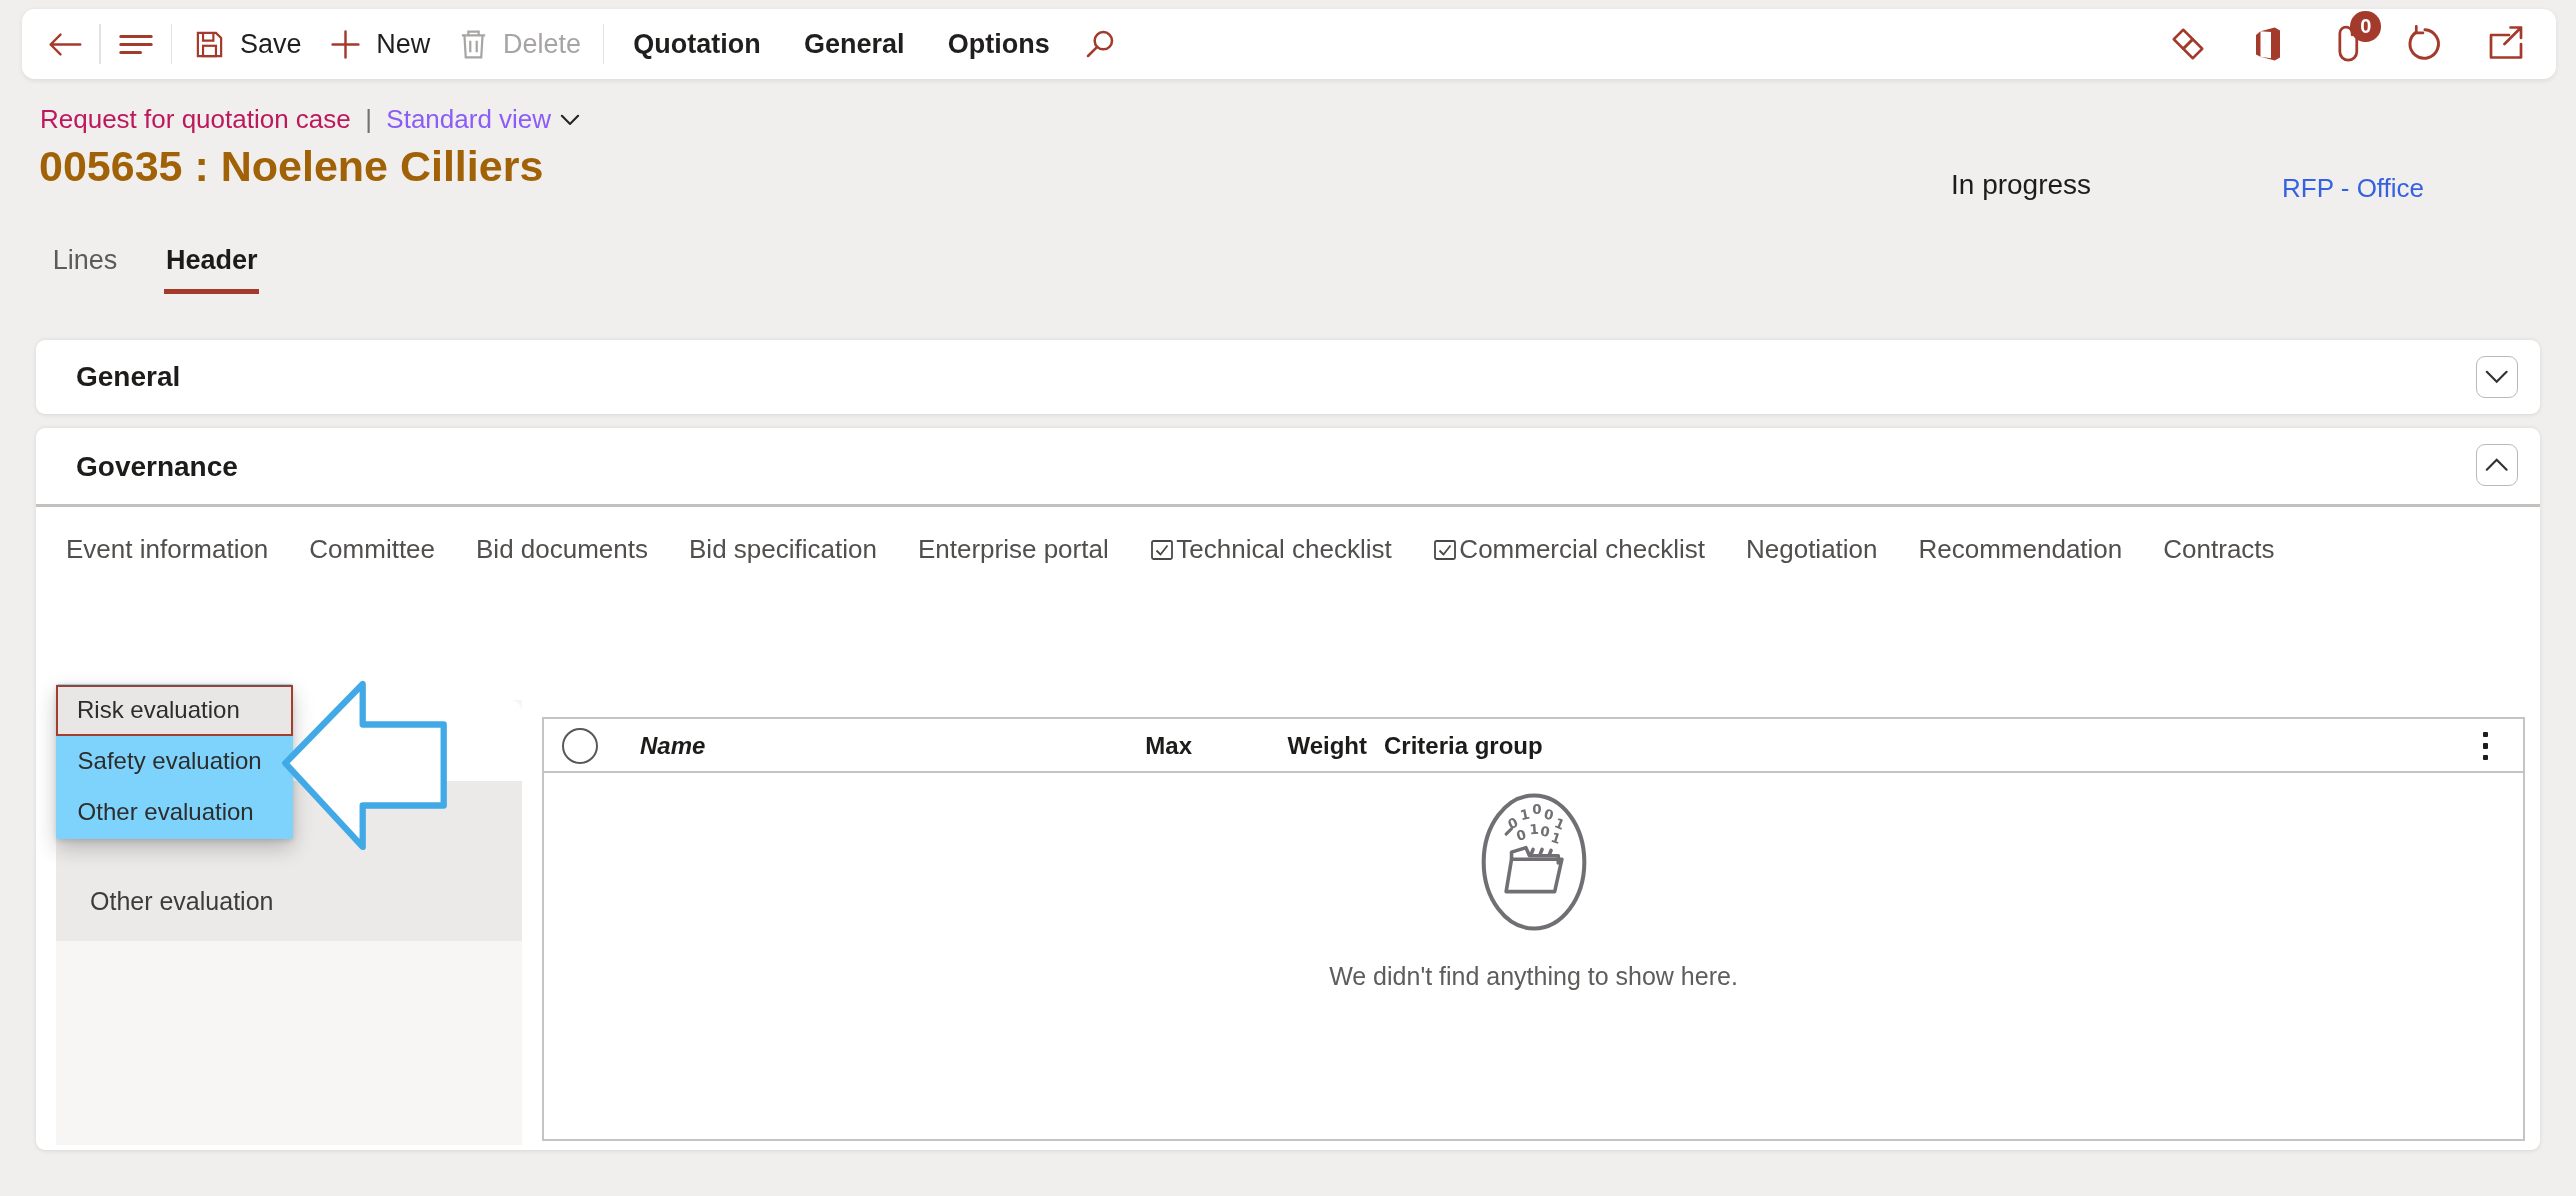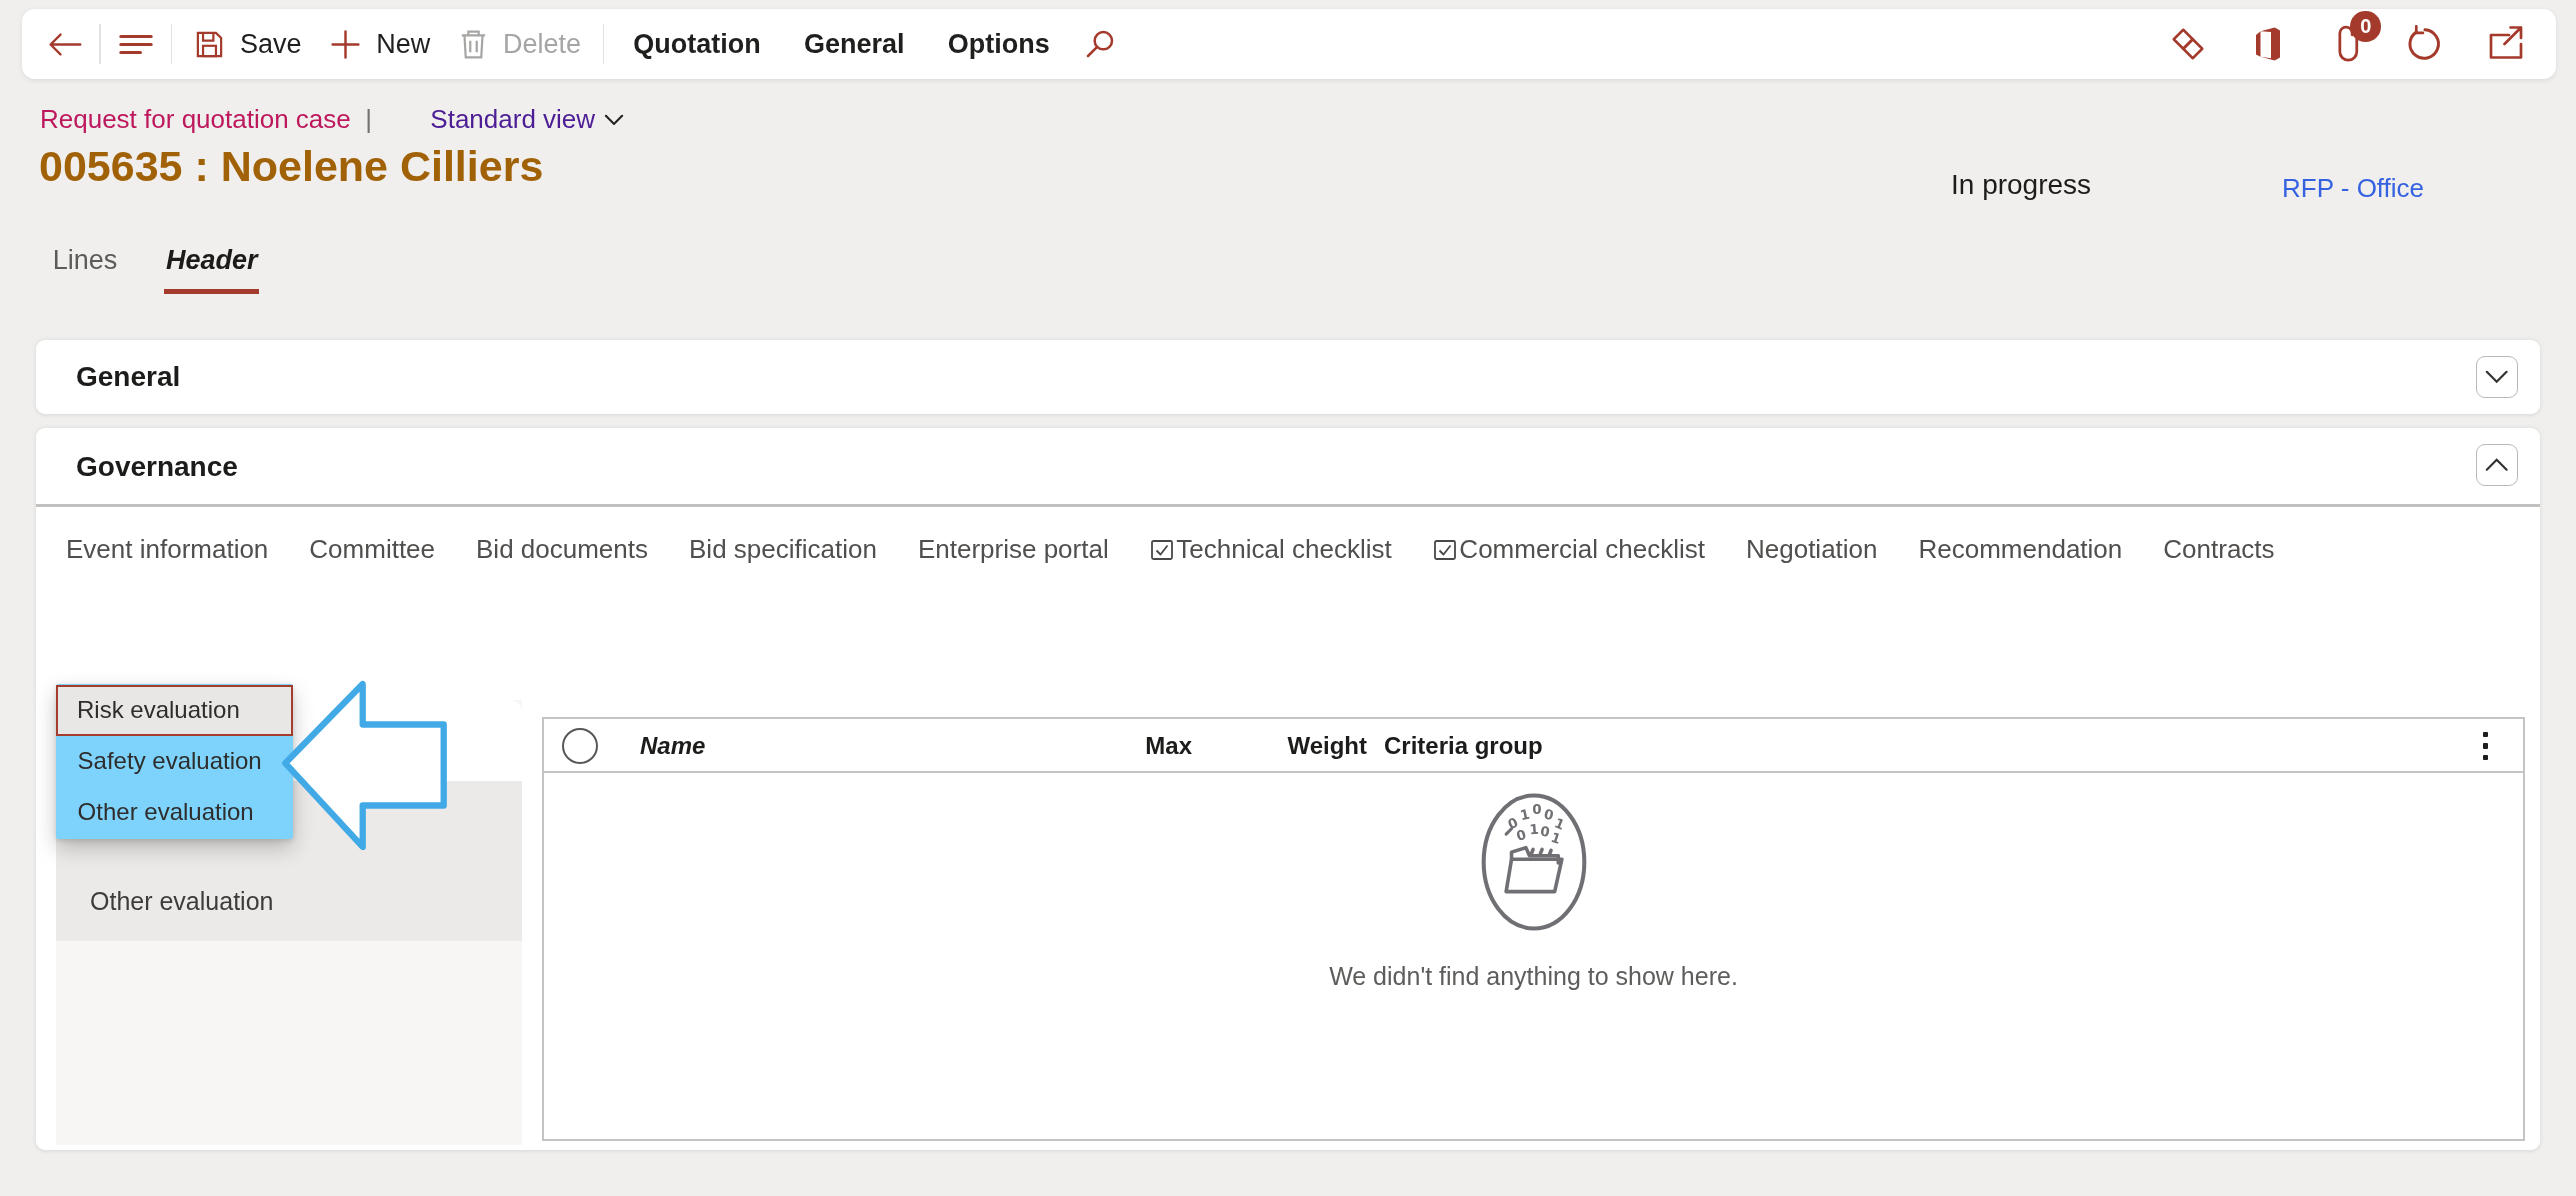--- a/index.html
+++ b/index.html
@@ -16,28 +16,28 @@
   .tsep { width:1.8px; height:40px; background:#e4e2e0; margin:0 7.2px; }
   .t-right { margin-left:auto; display:flex; align-items:center; gap:43px; padding-right:14.4px; }
   .iconbtn { position:relative; display:flex; align-items:center; justify-content:center; cursor:pointer; }
   .badge { position:absolute; top:-12.6px; right:-18px; min-width:31px; height:31px; border-radius:15.3px;
            background:#a43a2c; color:#fff; font-size:20px; font-weight:700; display:grid; place-items:center; padding:0 5.4px; }
 
   
   .breadcrumb { position:absolute; left:40px; top:104px; display:flex; align-items:center; gap:14.4px; font-size:26px; }
   .crumb-link { color:#be185d; cursor:pointer; }
   .crumb-sep { color:#74726f; }
-  .view-switch { display:flex; align-items:center; gap:9px; color:#4c1d95; cursor:pointer;margin-left:44px; }
+  .view-switch { display:flex; align-items:center; gap:9px; color:#8b5cf6; cursor:pointer; }
   .page-title { position:absolute; left:39px; top:142px; font-size:43px; font-weight:700; color:#a16207; }
   .status-text { position:absolute; left:1951px; top:169px; font-size:28px; color:#1d1c1b; }
   .ref-link { position:absolute; left:2282px; top:173px; font-size:26px; color:#3562e0; cursor:pointer; }
 
   .page-tabs { position:absolute; left:51px; top:245px; display:flex; gap:45px; font-size:27px; }
   .ptab { padding:0 1.8px 12.6px 1.8px; color:#5d5b59; cursor:pointer; }
-  .ptab.active { color:#1c1b1a; font-weight:700; border-bottom:5.4px solid #a43a2c;font-style:italic; }
+  .ptab.active { color:#1c1b1a; font-weight:700; border-bottom:5.4px solid #a43a2c; }
 
   
   .card { position:absolute; left:36px; width:2504px; background:#fff; border-radius:9px; box-shadow:0 0.9px 4.5px rgba(0,0,0,.10); }
   .card-general { top:340px; height:74px; }
   .card-governance { top:428px; height:722px; overflow:hidden; }
   .card-title { position:absolute; left:40px; font-size:28px; font-weight:700; color:#1d1c1b; }
   .card-general .card-title { top:0; height:100%; display:flex; align-items:center; }
   .card-governance .card-title { top:23.4px; }
   .collapse-btn { position:absolute; right:22.5px; width:42px; height:42px; border:1.8px solid #bbb9b7; border-radius:9px;
                   display:grid; place-items:center; cursor:pointer; background:#fff; }

